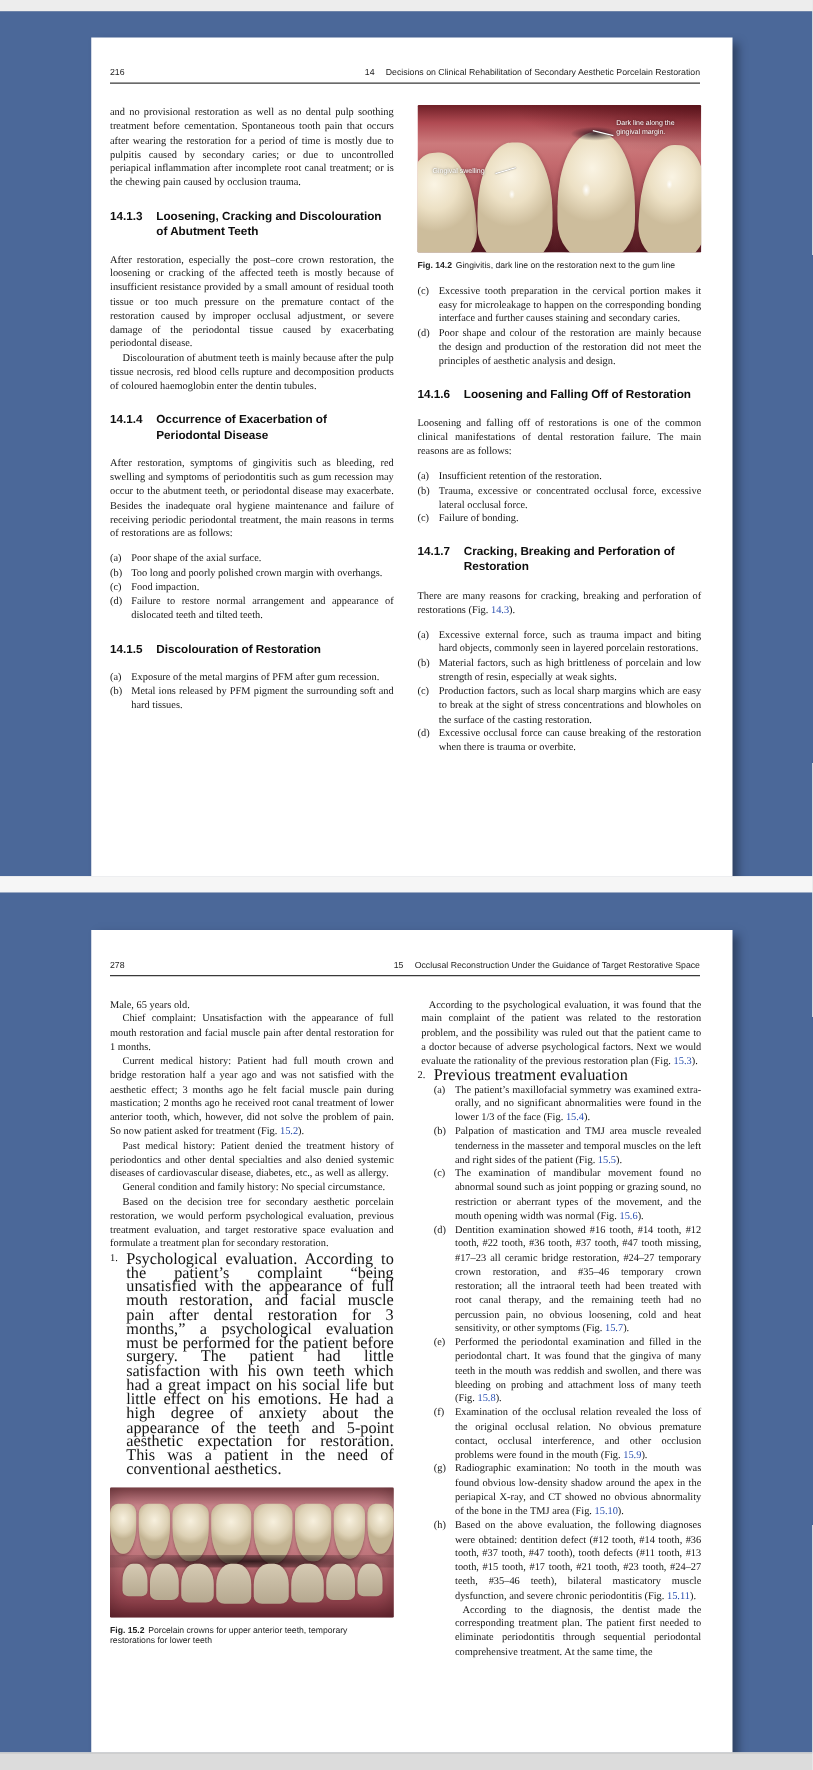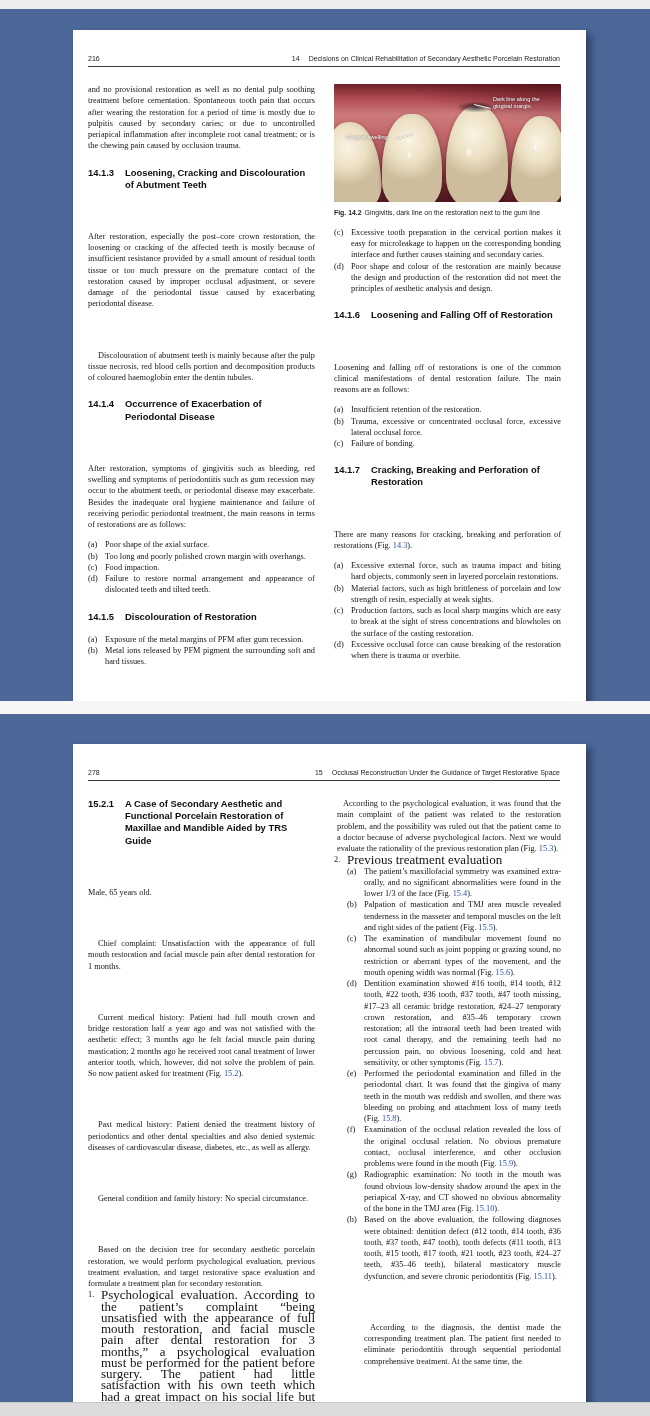--- a/index.html
+++ b/index.html
@@ -20,21 +20,21 @@
 
   .phead{display:flex;justify-content:space-between;align-items:flex-end;
          font-family:"Liberation Sans",sans-serif;font-size:7px;color:#1d1d1d;
          border-bottom:1px solid #3a3a3a;padding-bottom:4px;}
   .running{display:flex;gap:9px;}
 
   .cols{display:flex;gap:19px;margin-top:17px;}
   .col{width:227px;flex:none;}
   .col > :first-child{margin-top:0;}
 
-  .para{font-size:8.3px;line-height:11.25px;text-align:justify;color:#151515;margin-top:40px;}
+  .para{font-size:8.3px;line-height:11.25px;text-align:justify;color:#151515;}
   .para.ind{text-indent:10px;}
   .cpara{margin-left:3px;text-indent:6px;}
   .cpara.deep{margin-left:30px;}
 
   .h3{display:flex;font-family:"Liberation Sans",sans-serif;font-weight:bold;
       font-size:9.4px;line-height:12.2px;color:#0e0e0e;margin:15px 0 11px;}
   .h3 .hnum{flex:none;width:37px;}
   .h3 .htitle{flex:1;}
 
   .list{margin:9px 0;}
@@ -99,21 +99,21 @@
           </span>
         </div>
         <div class="cols">
           <div class="col" id="p1-left">
               <div class="para">and no provisional restoration as well as no dental pulp soothing treatment before cementation. Spontaneous tooth pain that occurs after wearing the restoration for a period of time is mostly due to pulpitis caused by secondary caries; or due to uncontrolled periapical inflammation after incomplete root canal treatment; or is the chewing pain caused by occlusion trauma.</div>
               <div class="h3">
                 <span class="hnum">14.1.3</span>
                 <span class="htitle">Loosening, Cracking and Discolouration of Abutment Teeth</span>
               </div>
               <div class="para">After restoration, especially the post–core crown restoration, the loosening or cracking of the affected teeth is mostly because of insufficient resistance provided by a small amount of residual tooth tissue or too much pressure on the premature contact of the restoration caused by improper occlusal adjustment, or severe damage of the periodontal tissue caused by exacerbating periodontal disease.</div>
-              <div class="para ind">Discolouration of abutment teeth is mainly because after the pulp tissue necrosis, red blood cells portion and decomposition products of coloured haemoglobin enter the dentin tubules.</div>
+              <div class="para ind">Discolouration of abutment teeth is mainly because after the pulp tissue necrosis, red blood cells rupture and decomposition products of coloured haemoglobin enter the dentin tubules.</div>
               <div class="h3">
                 <span class="hnum">14.1.4</span>
                 <span class="htitle">Occurrence of Exacerbation of Periodontal Disease</span>
               </div>
               <div class="para">After restoration, symptoms of gingivitis such as bleeding, red swelling and symptoms of periodontitis such as gum recession may occur to the abutment teeth, or periodontal disease may exacerbate. Besides the inadequate oral hygiene maintenance and failure of receiving periodic periodontal treatment, the main reasons in terms of restorations are as follows:</div>
               <div class="list">
                 <div class="li">
                   <span class="lbl">(a)</span>
                   <span class="txt">Poor shape of the axial surface.</span>
                 </div>
@@ -226,24 +226,20 @@
       <div class="page-inner">
         <div class="phead">
           <span>278</span>
           <span class="running">
             <span>15</span>
             <span>Occlusal Reconstruction Under the Guidance of Target Restorative Space</span>
           </span>
         </div>
         <div class="cols">
           <div class="col" id="p2-left">
-              <div class="h3">
-                <span class="hnum">15.2.1</span>
-                <span class="htitle">A Case of Secondary Aesthetic and Functional Porcelain Restoration of Maxillae and Mandible Aided by TRS Guide</span>
-              </div>
               <div class="para">Male, 65 years old.</div>
               <div class="para ind">Chief complaint: Unsatisfaction with the appearance of full mouth restoration and facial muscle pain after dental restoration for 1 months.</div>
               <div class="para ind">Current medical history: Patient had full mouth crown and bridge restoration half a year ago and was not satisfied with the aesthetic effect; 3 months ago he felt facial muscle pain during mastication; 2 months ago he received root canal treatment of lower anterior tooth, which, however, did not solve the problem of pain. So now patient asked for treatment (Fig. <span class="figlink">15.2</span>).</div>
               <div class="para ind">Past medical history: Patient denied the treatment history of periodontics and other dental specialties and also denied systemic diseases of cardiovascular disease, diabetes, etc., as well as allergy.</div>
               <div class="para ind">General condition and family history: No special circumstance.</div>
               <div class="para ind">Based on the decision tree for secondary aesthetic porcelain restoration, we would perform psychological evaluation, previous treatment evaluation, and target restorative space evaluation and formulate a treatment plan for secondary restoration.</div>
               <div class="nitem">
                 <span class="nlbl">1.</span>
                 <span class="txt">Psychological evaluation. According to the patient’s complaint “being unsatisfied with the appearance of full mouth restoration, and facial muscle pain after dental restoration for 3 months,” a psychological evaluation must be performed for the patient before surgery. The patient had little satisfaction with his own teeth which had a great impact on his social life but little effect on his emotions. He had a high degree of anxiety about the appearance of the teeth and 5-point aesthetic expectation for restoration. This was a patient in the need of conventional aesthetics.</span>
               </div>

